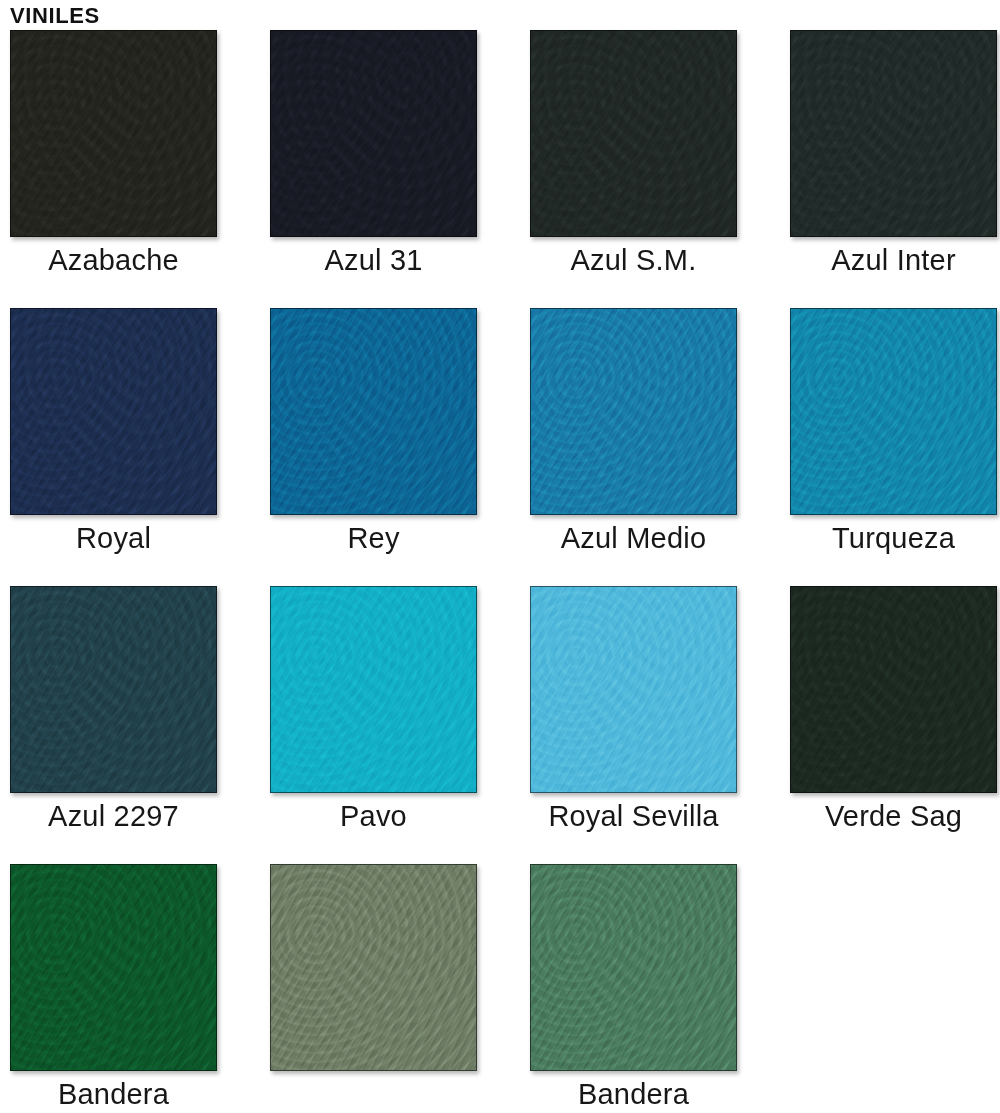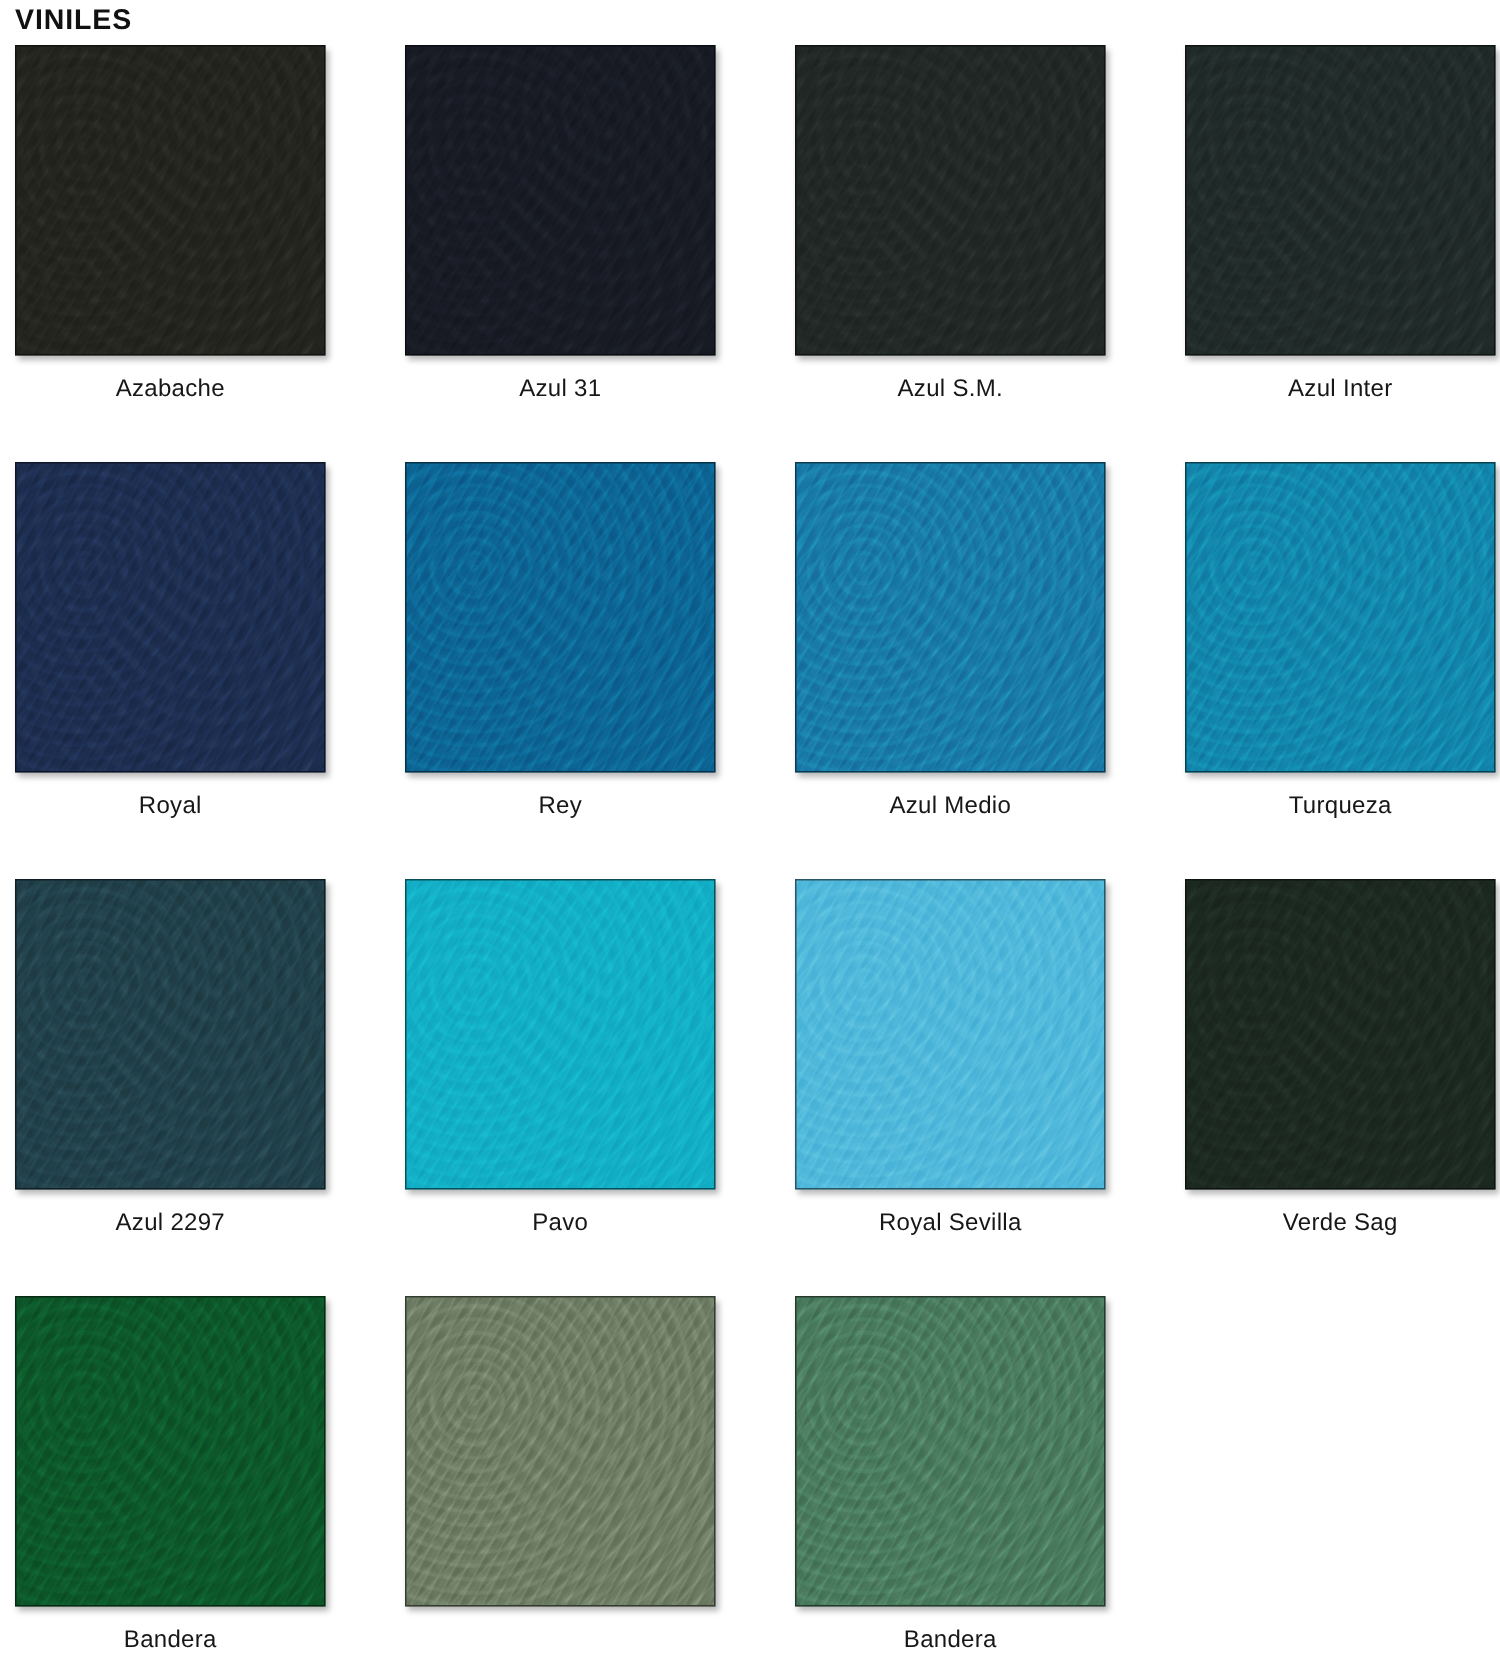--- a/index.html
+++ b/index.html
@@ -21,21 +21,21 @@
     width: 1000px;
     height: 1113px;
     box-sizing: border-box;
     padding: 0;
   }
 
   .section-title {
     position: absolute;
     left: 10px;
     top: 3px;
-    font-size: 19px;
+    font-size: 22px;
     font-weight: bold;
     letter-spacing: 0.6px;
     color: #111111;
     font-family: "Liberation Sans", sans-serif;
   }
 
   .grid {
     position: absolute;
     left: 0;
     top: 30px;
@@ -117,21 +117,21 @@
     opacity: 0.95;
     pointer-events: none;
   }
 
   .swatch-label {
     position: absolute;
     left: 0;
     top: 215px;
     width: 207px;
     text-align: center;
-    font-size: 16px;
+    font-size: 29px;
     font-family: "Liberation Sans", sans-serif;
     color: #171717;
     letter-spacing: 0.2px;
     line-height: 30px;
     white-space: nowrap;
   }
 </style>
 </head>
 <body>
 

